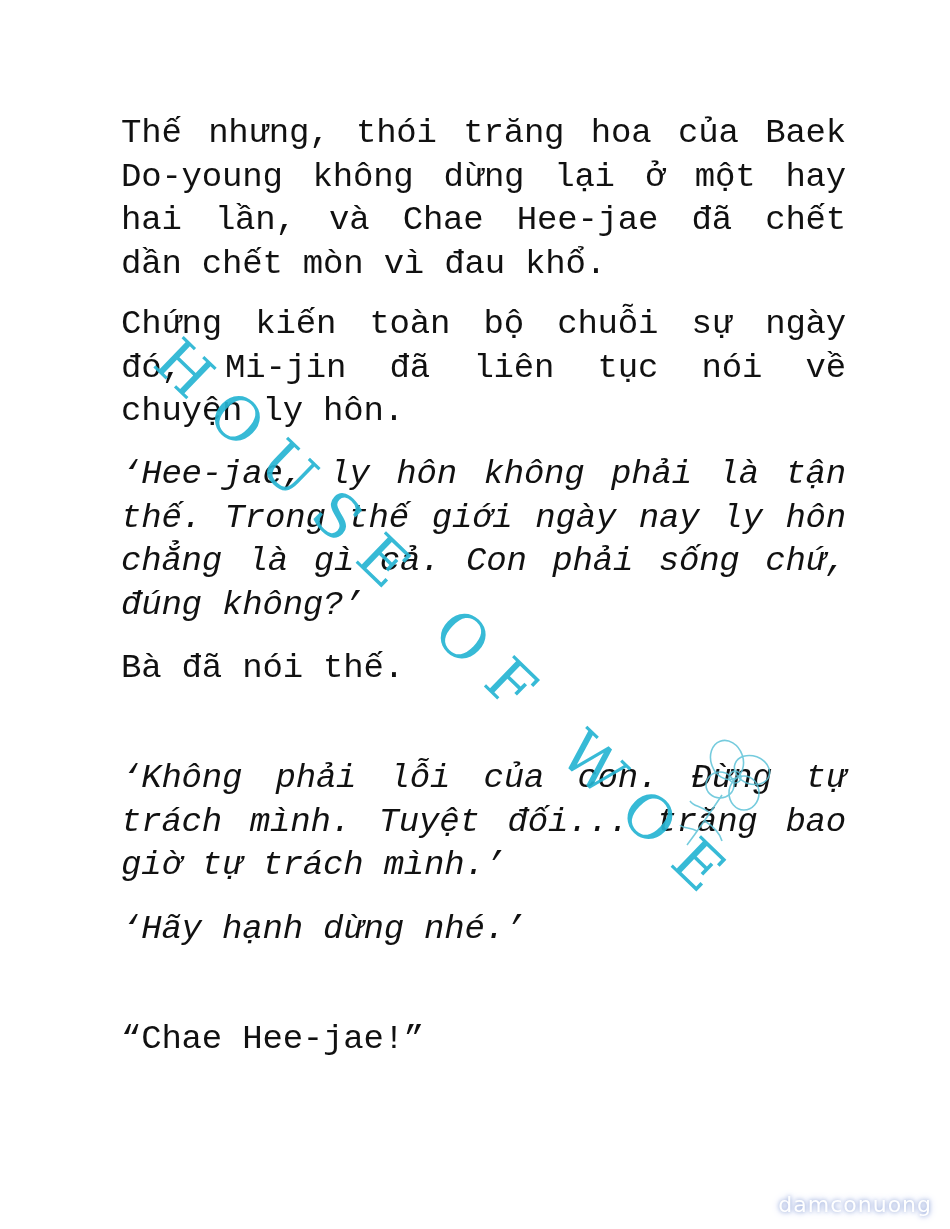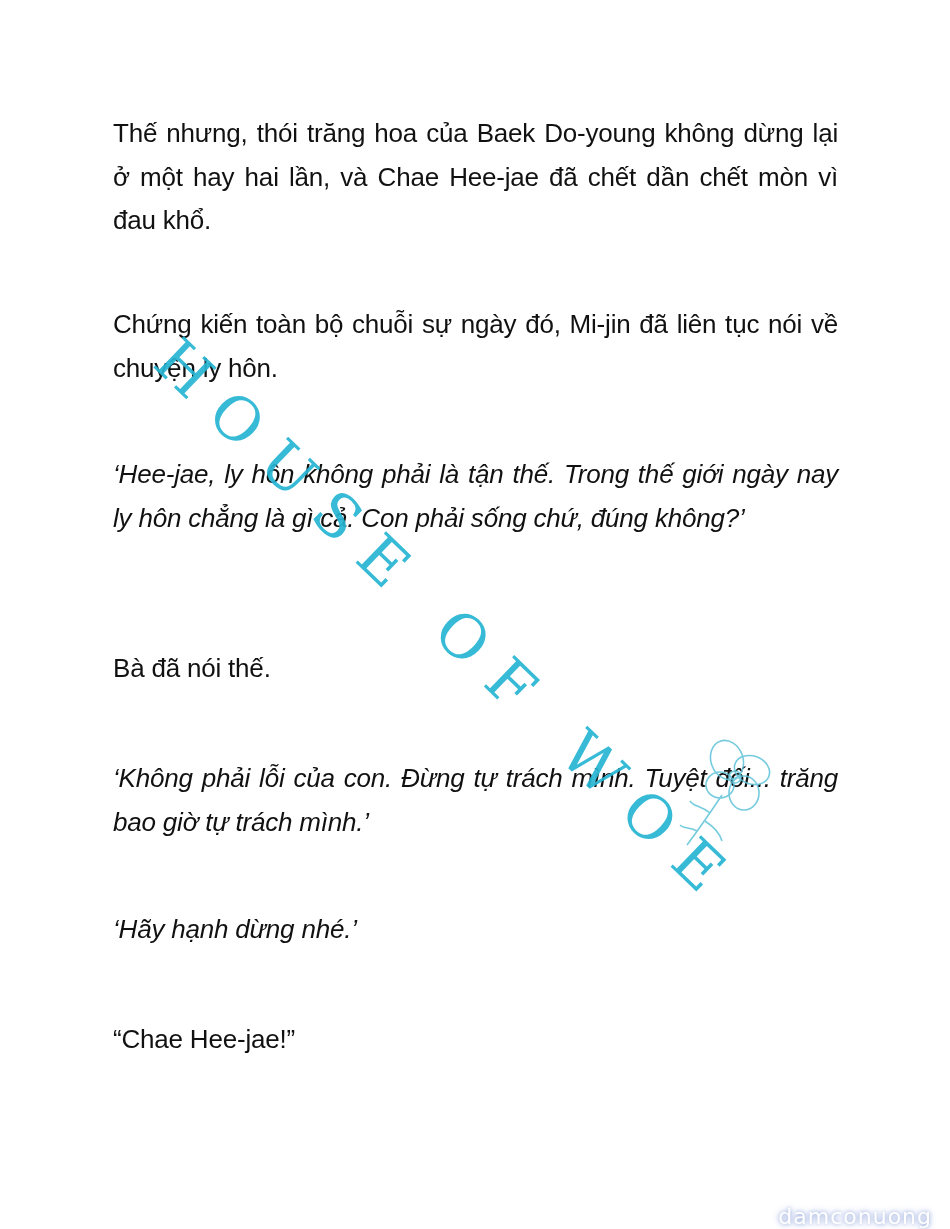--- a/index.html
+++ b/index.html
@@ -4,40 +4,40 @@
 <style>
   html, body { margin: 0; padding: 0; }
   body {
     width: 950px; height: 1229px; background: #ffffff;
     position: relative; overflow: hidden;
     font-family: "DejaVu Serif", "Liberation Serif", serif;
     color: #111111;
   }
   .page { position: absolute; left: 113px; top: 0; width: 725px; }
   .para {
-    position: absolute; left: 0; width: 725px;
-    font-size: 26px; line-height: 43.5px;
+    position: absolute; left: 8px; width: 725px;
+    font-size: 34px; line-height: 43.5px;
     text-align: justify; margin: 0;
-    font-family: Liberation Sans, sans-serif;
+    font-family: Liberation Mono, monospace;
     letter-spacing: -0.2px;
   }
   .para.italic { font-style: italic; }
   .watermark {
     position: absolute; left: 0; top: 0; width: 950px; height: 1229px;
     pointer-events: none;
   }
   .wm-text {
     position: absolute; left: 190px; top: 325px;
     transform-origin: 0 0; transform: rotate(44deg);
     font-family: "DejaVu Serif", serif; font-size: 60px;
     letter-spacing: 22px; color: #27b5d3; opacity: 0.92;
     white-space: nowrap;
   }
   .site-mark {
-    position: absolute; right: 18px; bottom: 0;
+    position: absolute; right: 18px; bottom: 12px;
     font-family: "DejaVu Sans", sans-serif; font-size: 22px;
     color: #ffffff; letter-spacing: 1px;
     text-shadow: 0 0 4px #8fa3d6, 0 0 8px #b7c4ec;
   }
 </style>
 </head>
 <body>
 
 <div class="page">
   <p class="para" style="top:112px">Thế nhưng, thói trăng hoa của Baek Do-young không dừng lại ở một hay hai lần, và Chae Hee-jae đã chết dần chết mòn vì đau khổ.</p>

